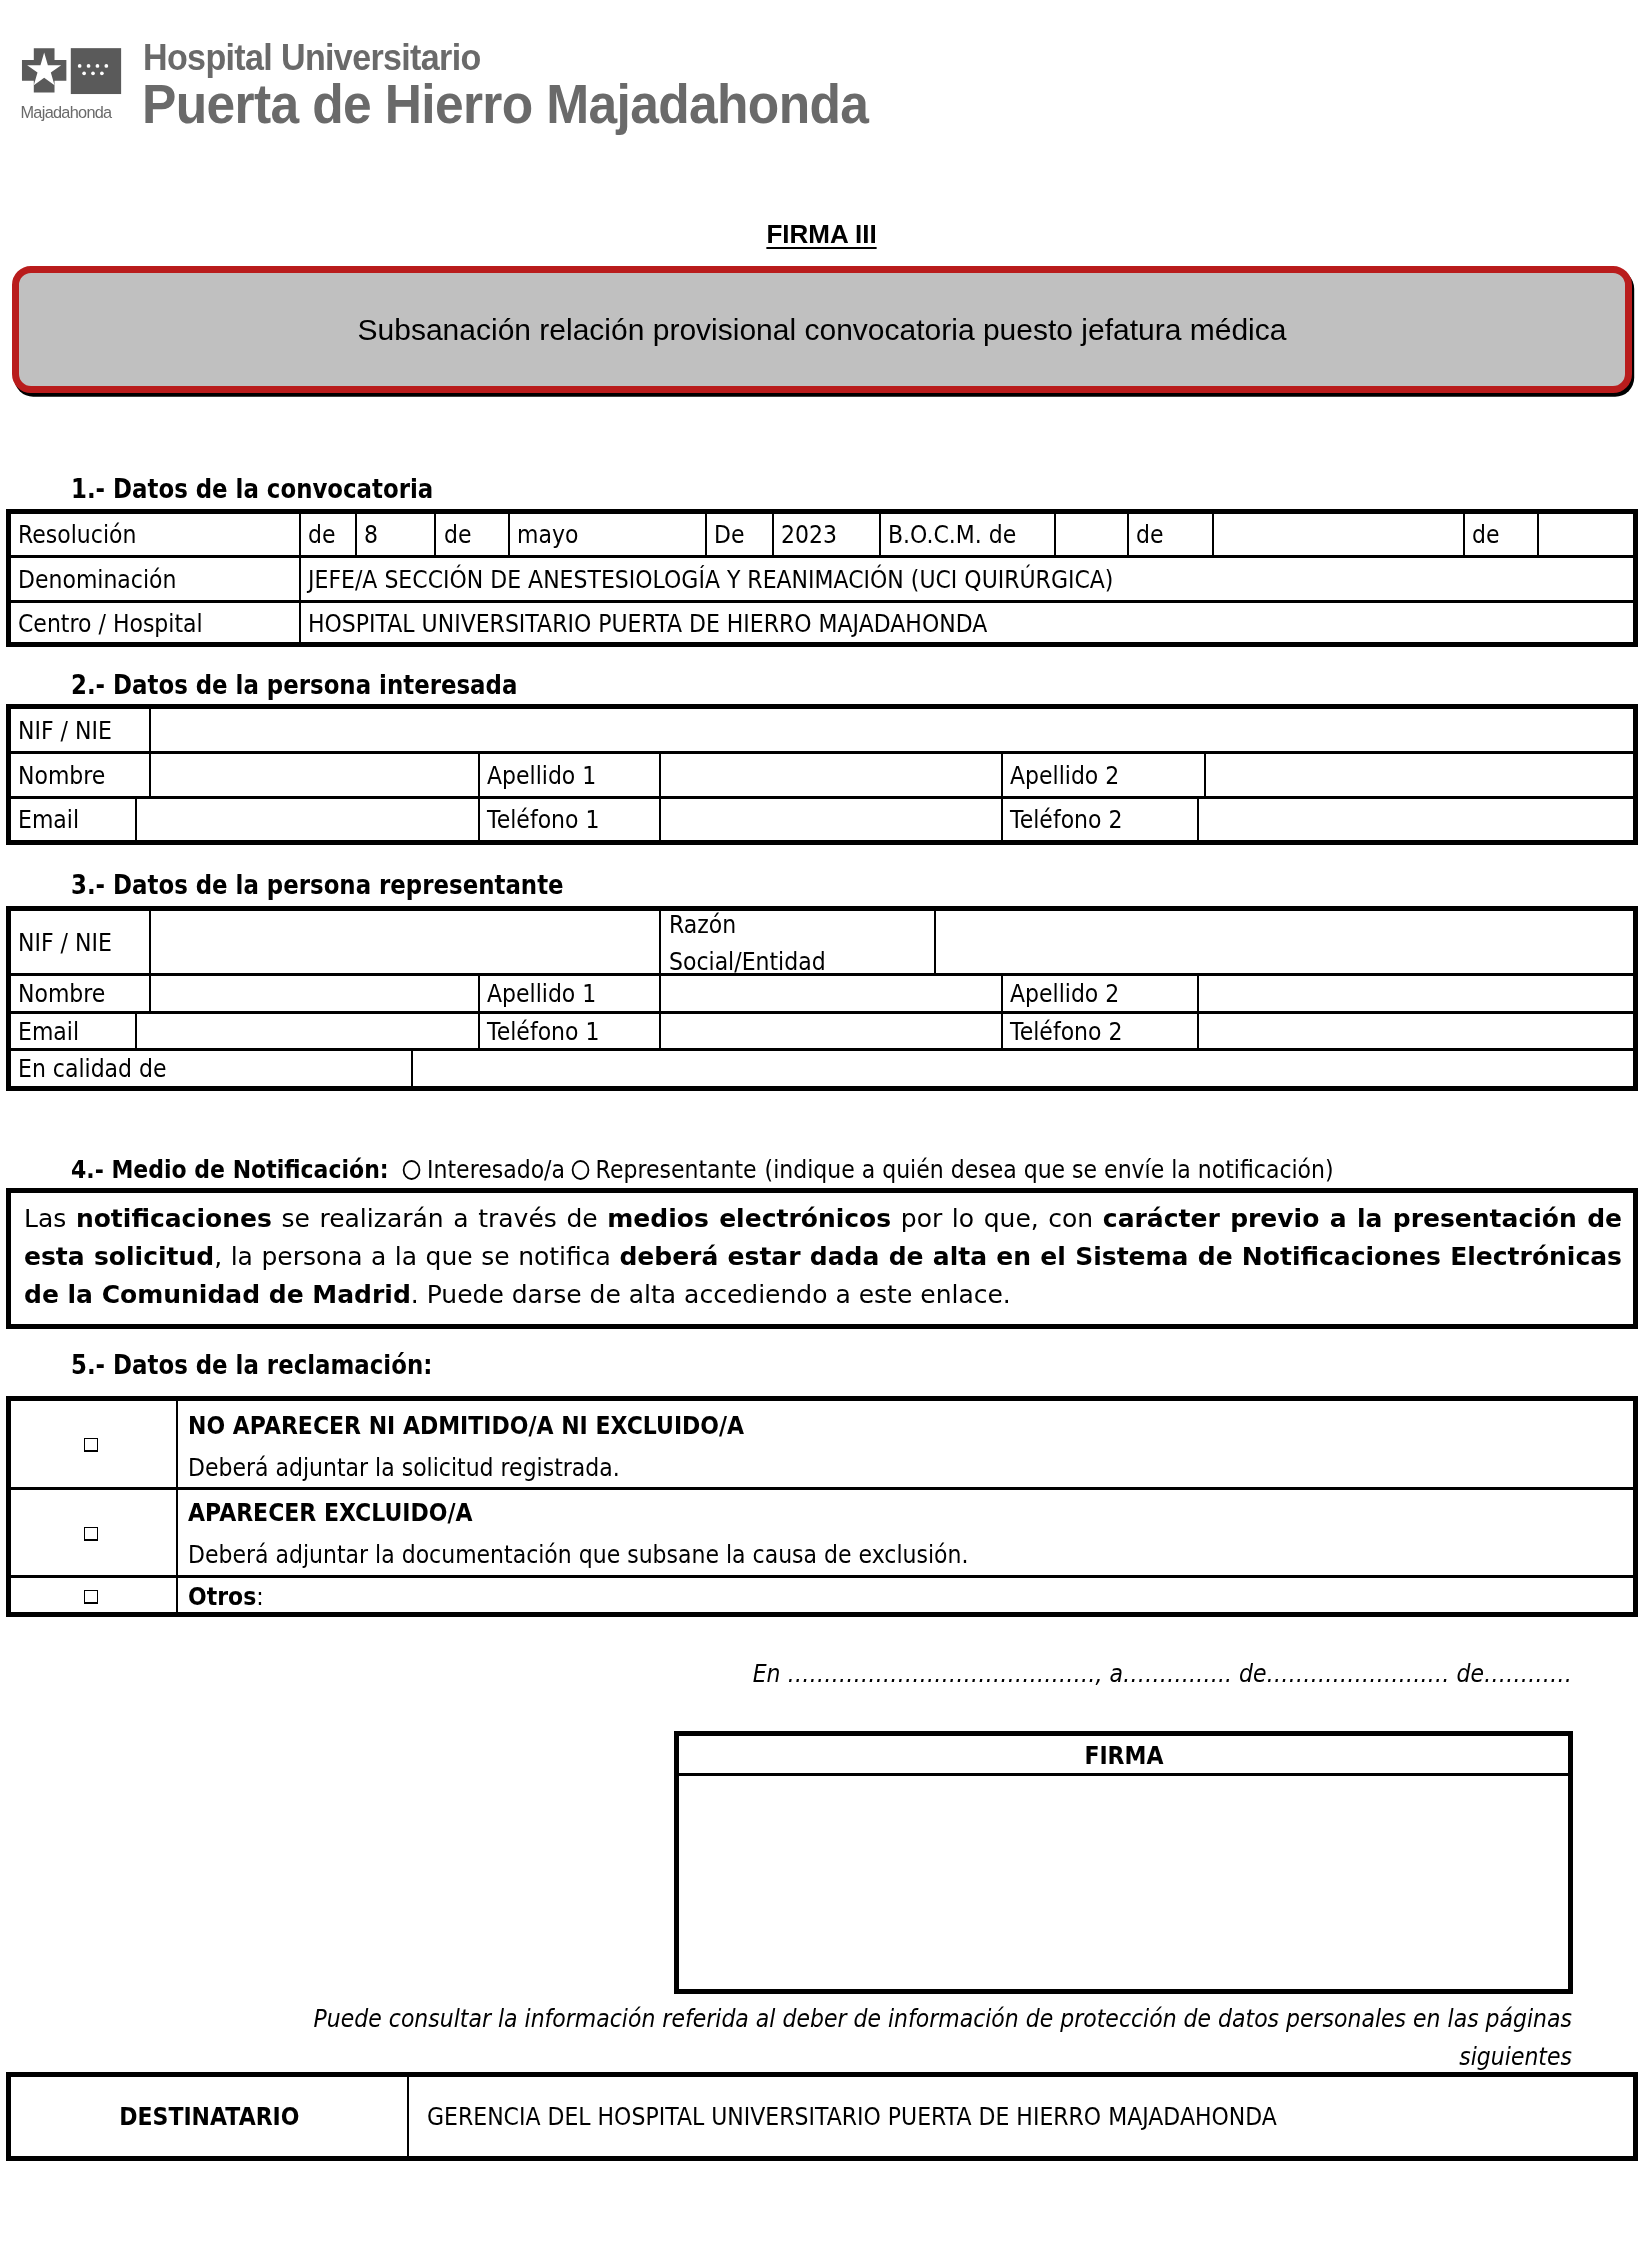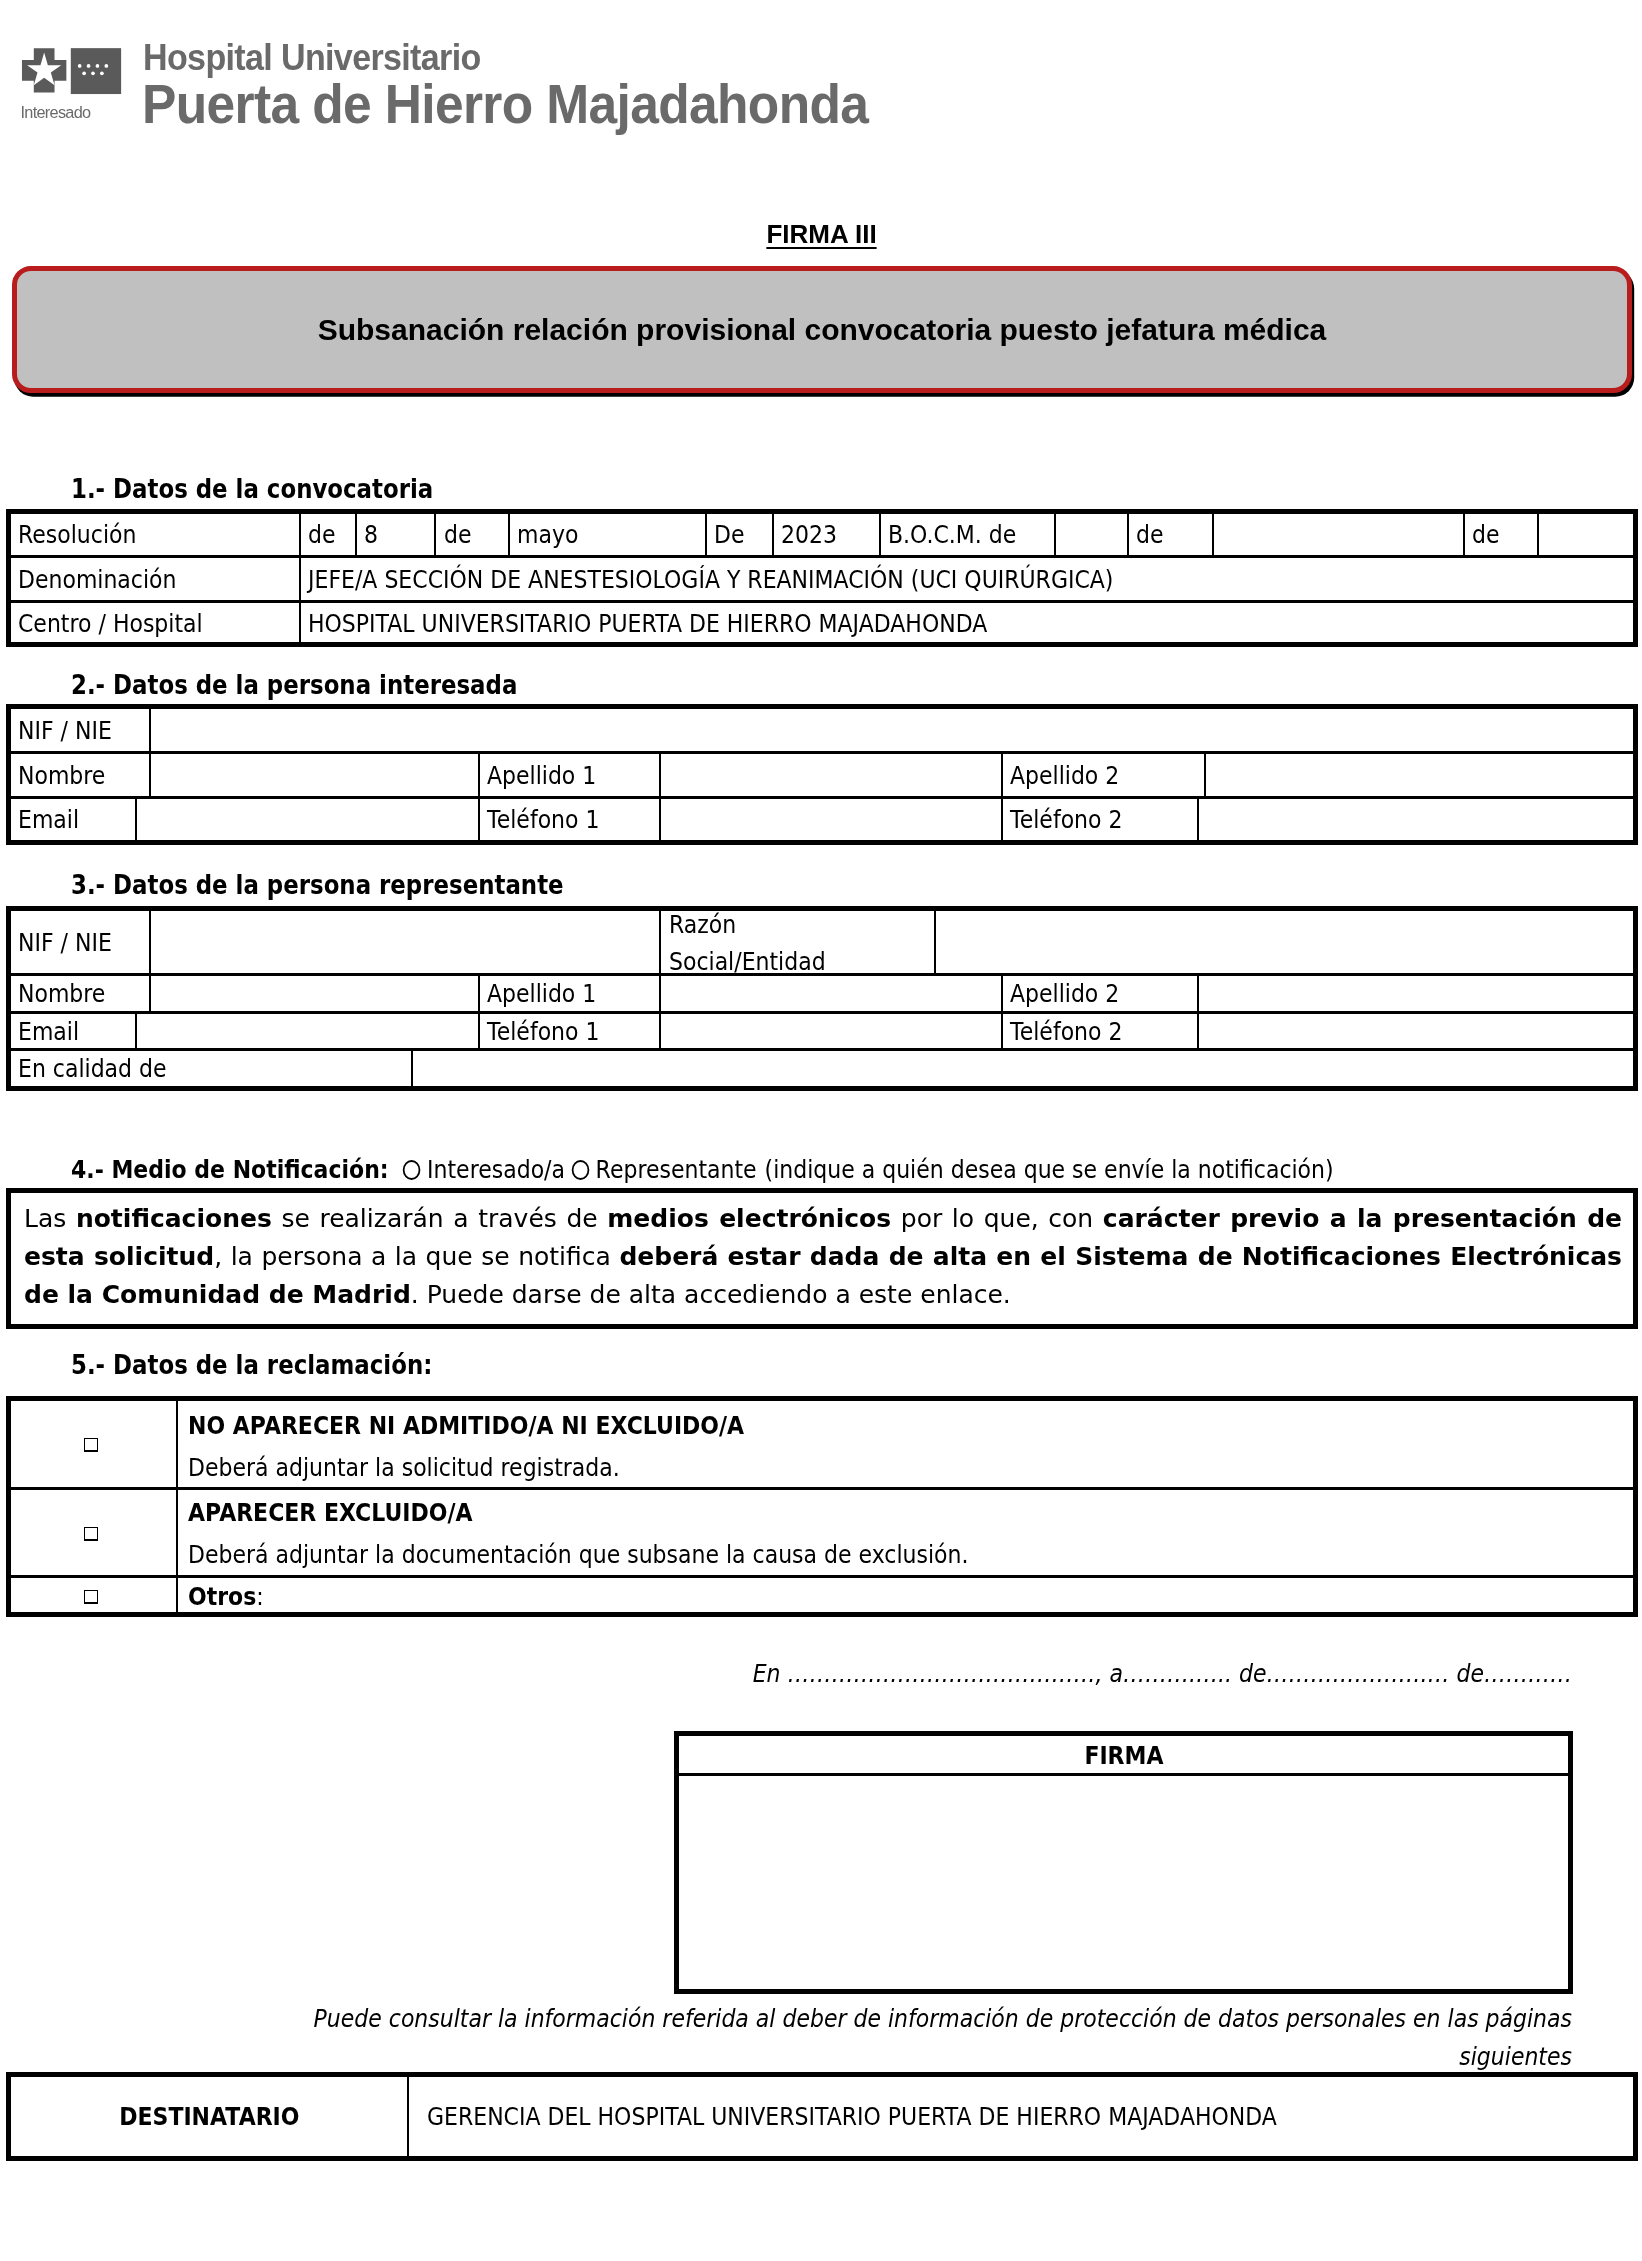--- a/index.html
+++ b/index.html
@@ -10,21 +10,21 @@
   
   .logo { left: 19px; top: 38px; width: 888px; height: 89px; }
   .logo-mark { position: absolute; left: 0; top: 0; width: 111px; height: 81px; }
   .logo-brand { position: absolute; left: 1.5px; top: 65px; font-size: 16.3px; color: #6a6a6a; letter-spacing: -0.7px; font-family: "Liberation Sans", sans-serif; }
   .logo-line1 { position: absolute; left: 124px; top: -1.5px; font-size: 37px; font-weight: bold; color: #6a6a6a; letter-spacing: -0.7px; transform: scaleX(0.92); transform-origin: left top; white-space: nowrap; }
   .logo-line2 { position: absolute; left: 123px; top: 33px; font-size: 56px; font-weight: bold; color: #6a6a6a; letter-spacing: -0.7px; transform: scaleX(0.92); transform-origin: left top; white-space: nowrap; }
 
   .annex { left: 0; width: 1643px; top: 219px; text-align: center; font-size: 26px; font-weight: bold; }
   .annex span { text-decoration: underline; text-underline-offset: 4.4px; }
 
-  .titlebox { left: 12px; top: 266px; width: 1620px; height: 127px; background: #c0c0c0; border: 5px solid #b91c1c; border-radius: 19px; box-shadow: 2.2px 3.7px 0 #000; display: flex; align-items: center; justify-content: center; font-size: 30px; font-weight: bold; }
+  .titlebox { left: 12px; top: 266px; width: 1620px; height: 127px; background: #c0c0c0; border: 7px solid #b91c1c; border-radius: 19px; box-shadow: 2.2px 3.7px 0 #000; display: flex; align-items: center; justify-content: center; font-size: 30px; font-weight: normal; }
 
   .heading { font-size: 26px; font-weight: bold; font-family: "DejaVu Sans", sans-serif; transform: scaleX(0.88); transform-origin: left center; white-space: nowrap; }
   .cell { position: absolute; font-family: "DejaVu Sans", sans-serif; font-size: 25px; display: flex; align-items: center; padding-left: 7.4px; white-space: nowrap; }
   .cell span.t { display: inline-block; transform: scaleX(0.88); transform-origin: left center; }
   .vl { position: absolute; width: 2.2px; background: #000; }
   .hl { position: absolute; height: 3px; background: #000; }
   .box { position: absolute; border: 5.2px solid #000; }
 
   .para { font-family: "DejaVu Sans", sans-serif; font-size: 25px; line-height: 38px; text-align: justify; }
   .para b { font-weight: bold; }
@@ -44,21 +44,21 @@
     <g fill="#ffffff">
       <circle cx="82" cy="28" r="2.5"></circle>
         <circle cx="94" cy="28" r="2.5"></circle>
         <circle cx="106" cy="28" r="2.5"></circle>
         <circle cx="118" cy="28" r="2.5"></circle>
       <circle cx="88" cy="38" r="2.5"></circle>
         <circle cx="100" cy="38" r="2.5"></circle>
         <circle cx="112" cy="38" r="2.5"></circle>
     </g>
   </svg>
-  <div class="logo-brand">Interesado</div>
+  <div class="logo-brand">Majadahonda</div>
   <div class="logo-line1">Hospital Universitario</div>
   <div class="logo-line2">Puerta de Hierro Majadahonda</div>
 </div>
 
 <div class="abs annex"><span>FIRMA III</span></div>
 <div class="abs titlebox">
   <span>Subsanación relación provisional convocatoria puesto jefatura médica</span>
 </div>
 
 <div class="abs heading" style="left:71px; top:474px;">1.- Datos de la convocatoria</div>

